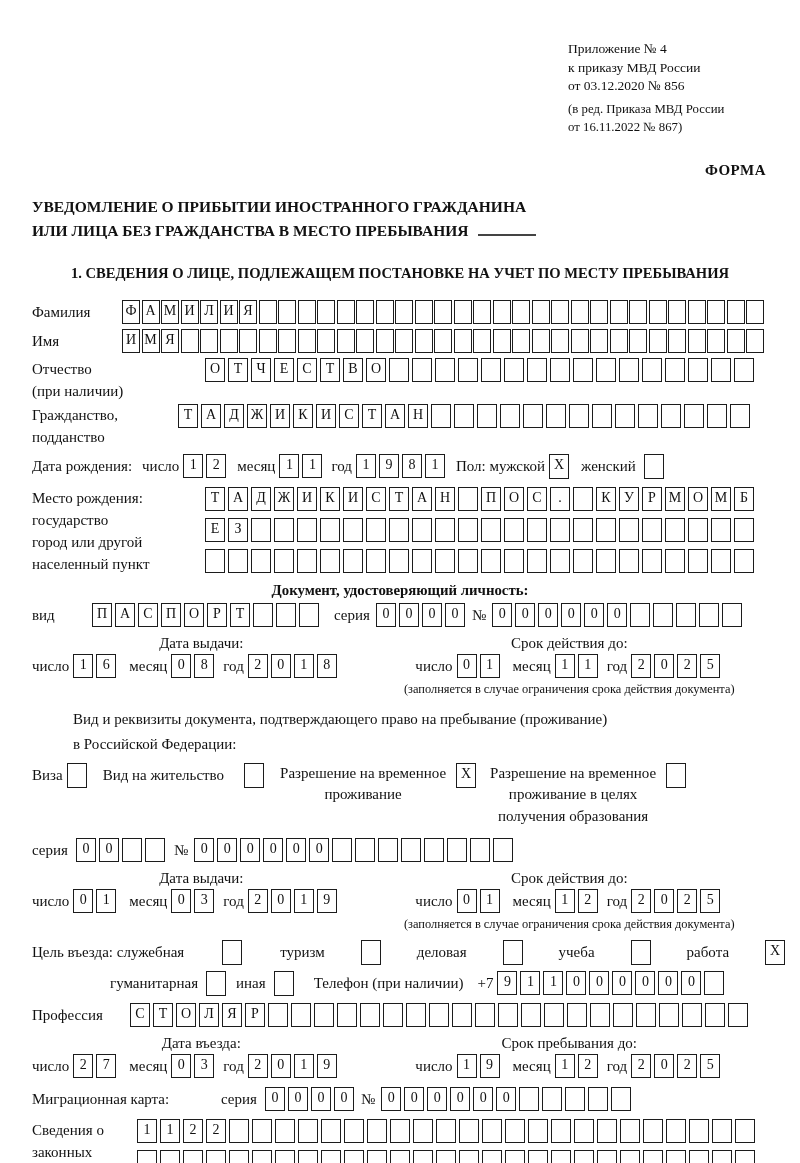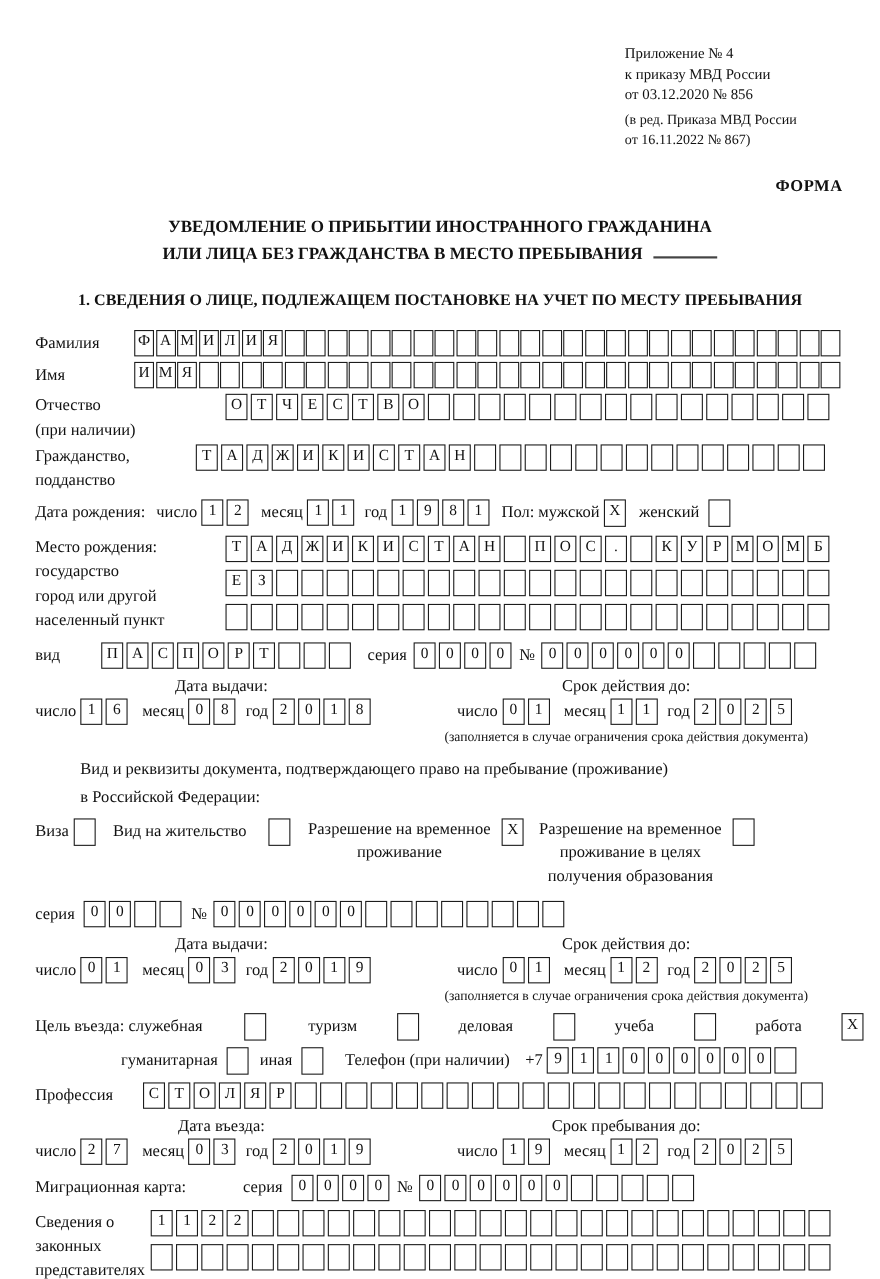--- a/index.html
+++ b/index.html
@@ -10,21 +10,21 @@
     color:#111;
   }
   .page { width:800px; min-height:1163px; padding:40px 32px 20px 32px; background:#fff; }
 
   
   .appendix { margin-left:auto; width:200px; font-size:13.5px; line-height:1.38; }
   .appendix .ed { font-size:12.8px; margin-top:5px; }
   .forma { text-align:right; font-weight:bold; font-size:15px; margin-top:26px; padding-right:2px; letter-spacing:.5px; }
 
   
-  .title { text-align:center; font-weight:bold; font-size:15.5px; line-height:1.55; margin-top:16px; }
+  .title { font-weight:bold; font-size:15.5px; line-height:1.55; margin-top:16px; }
   .title-underline { display:inline-block; width:58px; border-bottom:2px solid #444; height:14px; margin-left:10px; }
   .sec1 { text-align:center; font-weight:bold; font-size:14.6px; margin-top:22px; }
 
   
   .row { display:flex; align-items:flex-start; margin-top:7px; }
   .lbl { font-size:15px; line-height:24px; flex:none; }
   .lbl2 { font-size:15px; line-height:22px; flex:none; }
   .cells { display:flex; flex:none; }
   .cell {
     width:18px; height:24px; border:1.5px solid #1c1c1c; margin-right:1.5px;
@@ -347,20 +347,21 @@
           <span class="cell"></span>
           <span class="cell"></span>
           <span class="cell"></span>
           <span class="cell"></span>
           <span class="cell"></span>
           <span class="cell"></span>
         </div>
     </div>
   </div>
 
+  <div class="center-bold" style="margin-top:2px;">Документ, удостоверяющий личность:</div>
 
   <div class="row" style="margin-top:4px;">
     <div class="lbl" style="width:60px;">вид</div>
     <div class="cells wide">
         <span class="cell">П</span>
         <span class="cell">А</span>
         <span class="cell">С</span>
         <span class="cell">П</span>
         <span class="cell">О</span>
         <span class="cell">Р</span>

